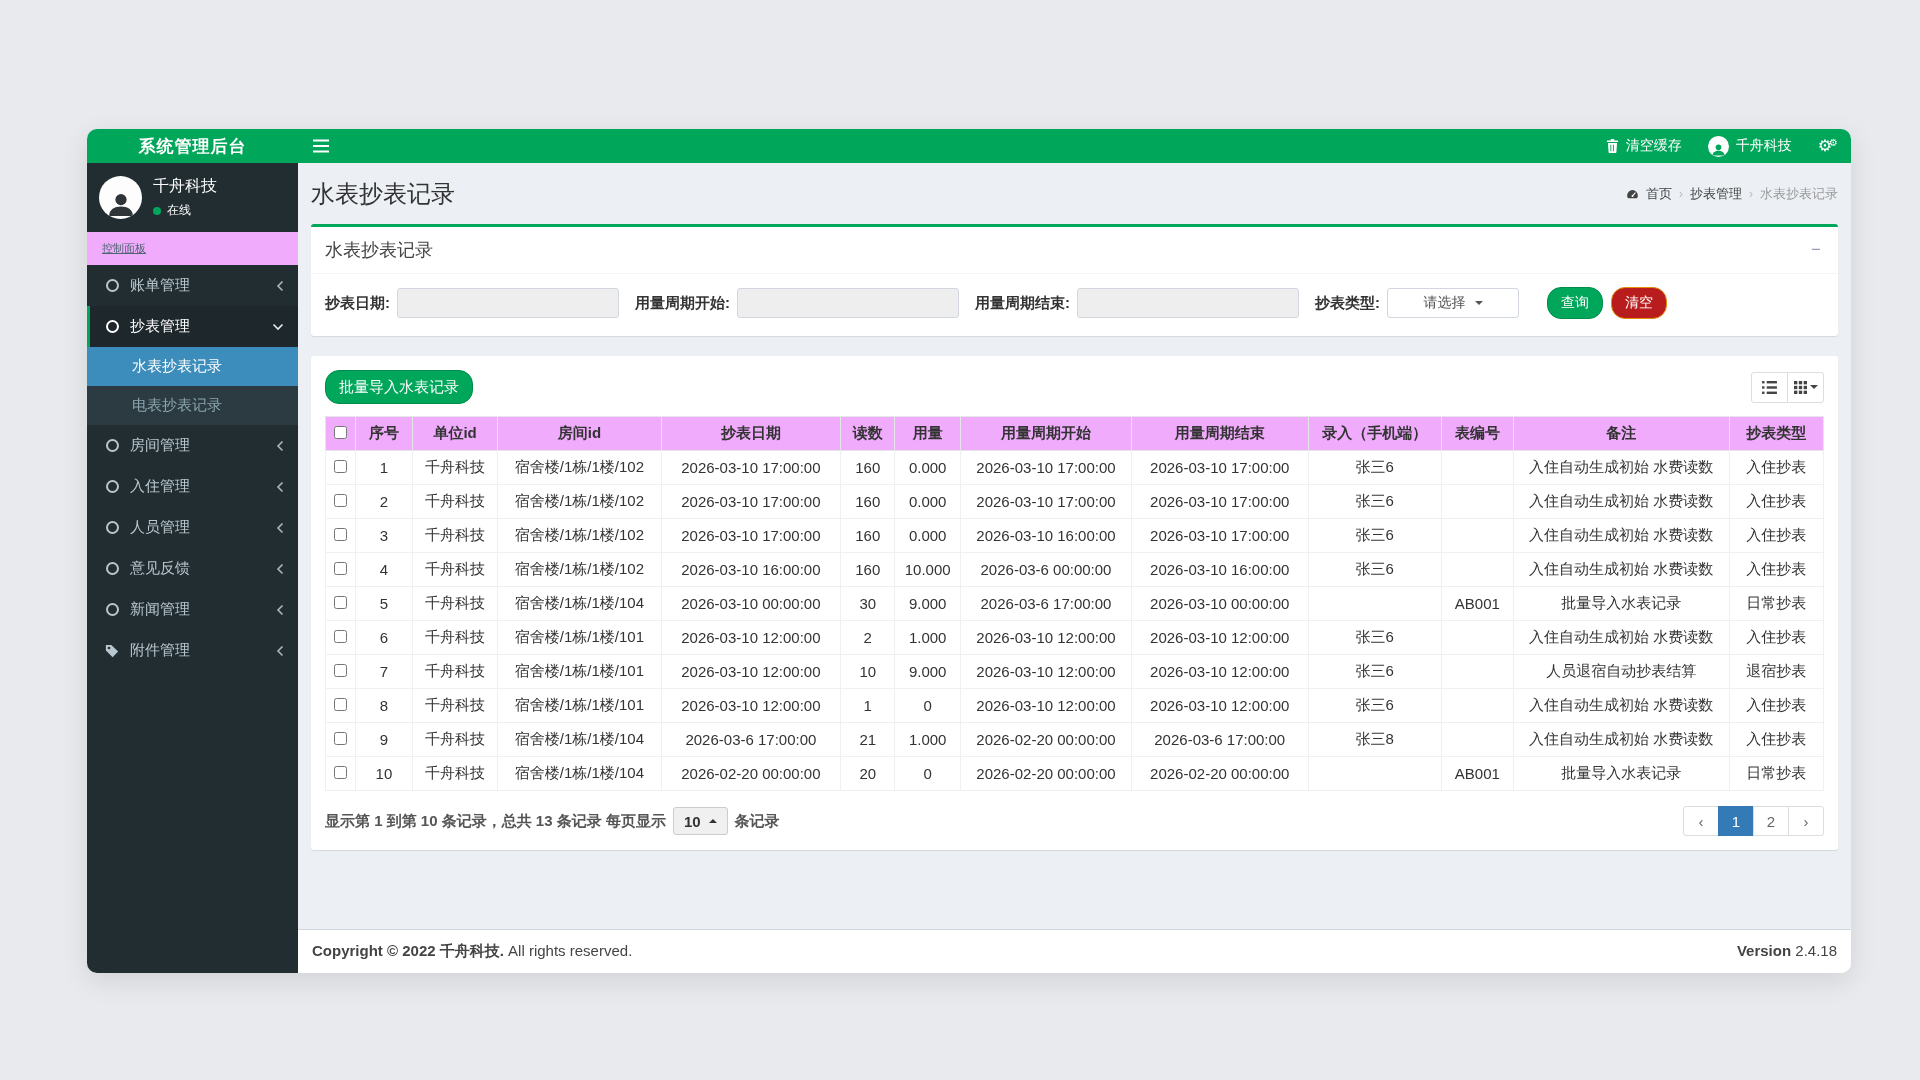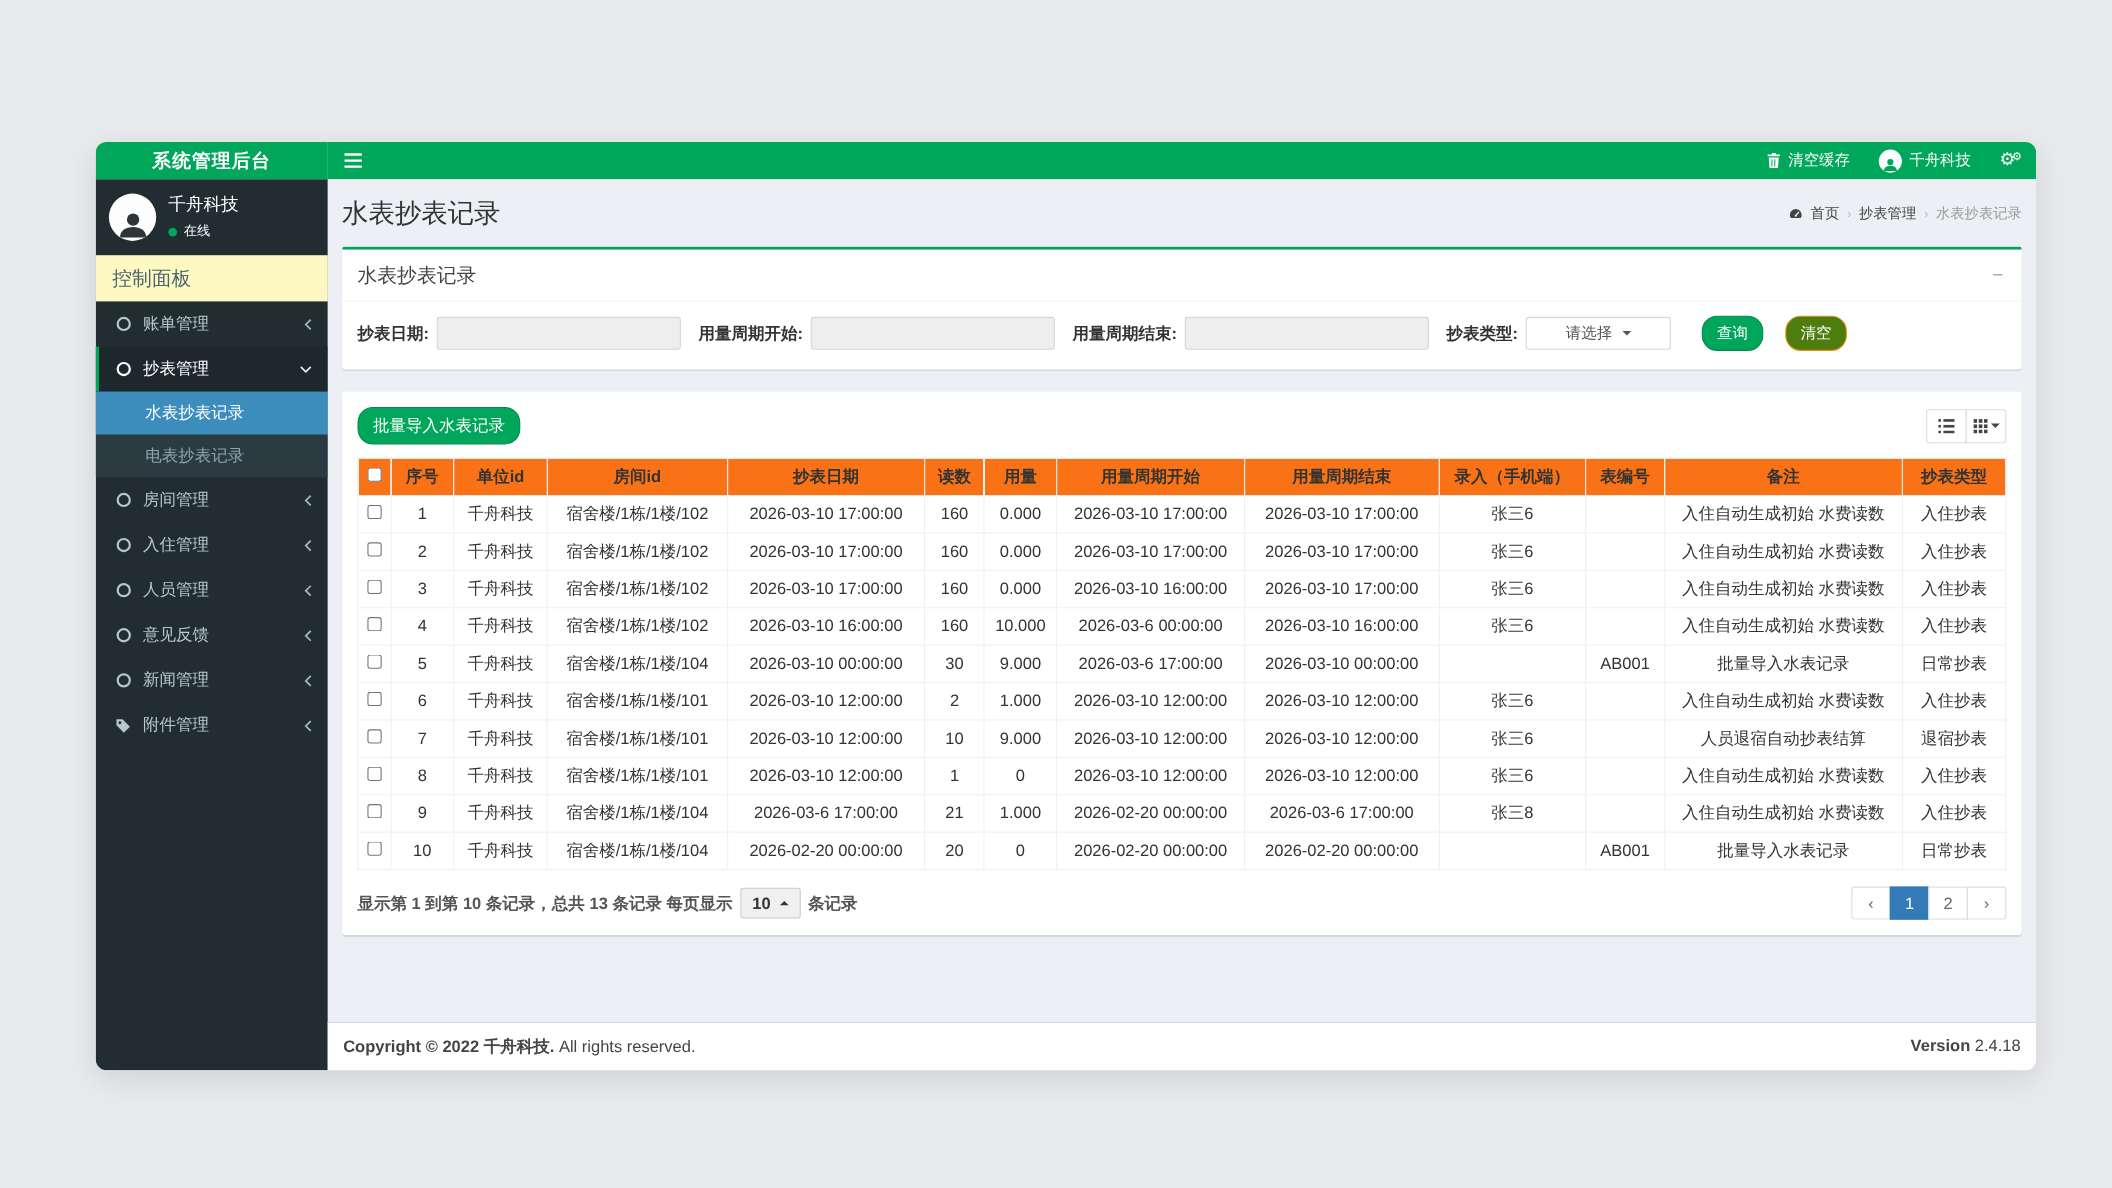--- a/index.html
+++ b/index.html
@@ -28,21 +28,21 @@
   .gears .g2 { font-size:10px; vertical-align:top; margin-left:-3px; }
   
   .app-body { flex:1; display:flex; min-height:0; }
   .sidebar { width:211px; background:#222d32; flex-shrink:0; }
   .user-panel { padding:13px 12px; display:flex; gap:11px; align-items:center; }
   .avatar { width:43px; height:43px; border-radius:50%; background:#fdfdfd; display:flex; align-items:flex-end; justify-content:center; overflow:hidden; flex-shrink:0; }
   .avatar svg { width:30px; height:30px; fill:#2f3439; }
   .user-name { color:#fff; font-size:16px; margin-bottom:5px; }
   .user-status { color:#fff; font-size:12px; display:flex; align-items:center; gap:6px; }
   .dot { width:8px; height:8px; border-radius:50%; background:#00a65a; display:inline-block; }
-  .sidebar-section { background:#fef9c3; color:#4b646f; font-size:18px; padding:9px 15px; }
+  .sidebar-section { background:#f0abfc; color:#4b646f; font-size:11px; padding:9px 15px;text-decoration:underline; }
   .menu-item { height:41px; display:flex; align-items:center; gap:11px; padding:0 14px 0 15px;
                color:#b8c7ce; border-left:3px solid transparent; font-size:15px; cursor:pointer; }
   .menu-item.active { background:#1e282c; color:#fff; border-left-color:#00a65a; }
   .ring { width:13px; height:13px; border:2px solid currentColor; border-radius:50%; flex-shrink:0; }
   .menu-icon { width:14px; display:flex; justify-content:center; flex-shrink:0; color:inherit; }
   .chev { margin-left:auto; display:flex; align-items:center; opacity:.9; }
   .submenu { background:#2c3b41; }
   .submenu-item { height:39px; display:flex; align-items:center; padding-left:45px; color:#8aa4af; font-size:15px; cursor:pointer; }
   .submenu-item.active { background:#3c8dbc; color:#fff; }
   
@@ -62,31 +62,31 @@
   .filter-row { display:flex; align-items:center; }
   .f-label { font-weight:bold; font-size:15px; color:#333; margin-right:7px; white-space:nowrap; }
   .f-input { width:222px; height:30px; background:#eee; border:1px solid #d2d6de; border-radius:3px; margin-right:16px; font-size:14px; padding:0 8px; color:#555; }
   .f-select { width:132px; height:30px; background:#fff; border:1px solid #d2d6de; border-radius:3px; color:#555; font-size:14px;
               display:flex; align-items:center; justify-content:center; gap:9px; margin-right:28px; cursor:pointer; }
   .caret-down { width:0; height:0; border-left:4px solid transparent; border-right:4px solid transparent; border-top:4px solid #555; }
   .caret-up { width:0; height:0; border-left:4px solid transparent; border-right:4px solid transparent; border-bottom:4px solid #333; }
   .btn { height:32px; padding:0 13px; border-radius:14px; font-size:14px; color:#fff; border:1px solid transparent;
          display:inline-flex; align-items:center; cursor:pointer; white-space:nowrap; }
   .btn-search { background:#00a65a; border-color:#008d4c; margin-right:8px; }
-  .btn-clear { background:#4d7c0f; border-color:#e08e0b;margin-left:12px; }
+  .btn-clear { background:#b91c1c; border-color:#e08e0b; }
   
   .table-box { padding:10px 14px 14px; }
   .toolbar { display:flex; justify-content:space-between; align-items:center; margin:4px 0 12px; }
   .btn-import { background:#00a65a; border-color:#008d4c; height:34px; font-size:15px; }
   .view-group { display:flex; }
   .view-btn { width:37px; height:31px; background:#fff; border:1px solid #ddd; display:flex; align-items:center; justify-content:center; gap:3px; color:#444; cursor:pointer; }
   .view-btn:first-child { border-radius:3px 0 0 3px; }
   .view-btn:last-child { border-radius:0 3px 3px 0; margin-left:-1px; }
   table { width:100%; border-collapse:collapse; table-layout:fixed; font-size:15px; color:#333; }
-  th { padding:7px 4px; border:1px solid #e4e6e8; background:#f97316; font-weight:bold; text-align:center; overflow:hidden; white-space:nowrap; }
+  th { padding:7px 4px; border:1px solid #e4e6e8; background:#f0abfc; font-weight:bold; text-align:center; overflow:hidden; white-space:nowrap; }
   td { padding:7px 4px; border:1px solid #f0f0f0; text-align:center; overflow:hidden; white-space:nowrap; height:34px; }
   input[type="checkbox"] { width:13px; height:13px; cursor:pointer; }
   .table-footer { display:flex; justify-content:space-between; align-items:center; margin-top:15px; font-size:15px; color:#555; }
   .summary { display:flex; align-items:center; gap:7px;font-weight:bold; }
   .pagesize { height:28px; padding:0 10px; background:#f0f0f0; border:1px solid #ccc; border-radius:3px;
               display:flex; align-items:center; gap:8px; color:#333; cursor:pointer; }
   .pager { display:flex; }
   .page-btn { min-width:36px; height:30px; border:1px solid #ddd; background:#fff; color:#666; display:flex;
               align-items:center; justify-content:center; font-size:15px; margin-left:-1px; cursor:pointer; }
   .page-btn:first-child { border-radius:3px 0 0 3px; margin-left:0; }

